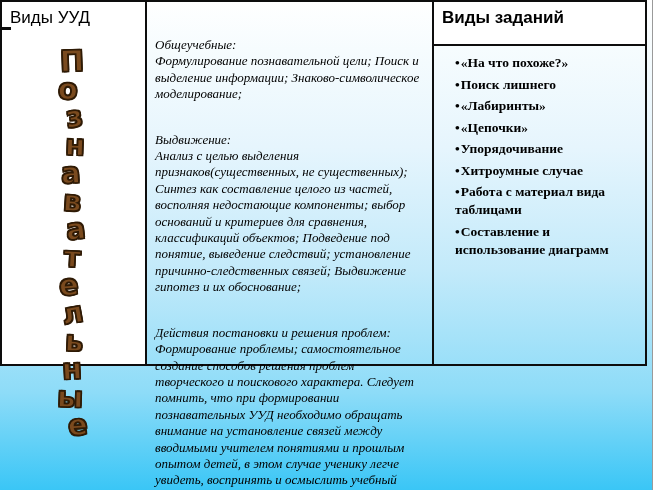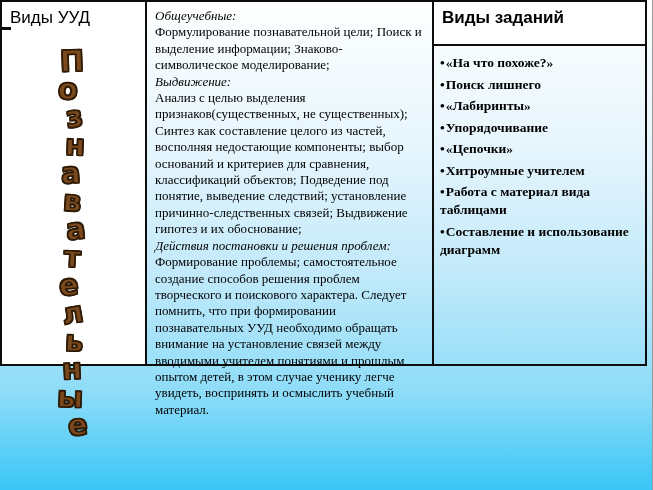--- a/index.html
+++ b/index.html
@@ -32,23 +32,23 @@
     font-size:17px;color:#000;
     background:#ffffff;
   }
   .col2 .cell-header,.col3 .cell-header{border-bottom:2px solid #0d0d0d;}
   .cell-body{
     box-sizing:border-box;
     font-family:"Liberation Serif", serif;
     color:#000;
   }
   .col2 .cell-body{padding:6px 7px 0 8px;font-size:13px;line-height:16.4px;}
-  .col3 .cell-body{padding:8px 6px 0 6px;font-size:13.5px;line-height:18px;}
-  .section{margin:0;}
-  .section.italic{font-style:italic;}
+  .col3 .cell-body{padding:8px 6px 0 21px;font-size:13.5px;line-height:18px;}
+  .section{margin:0;font-style:italic;}
+  .section.italic{font-style:italic;margin-top:29px;}
   .task-item{margin:0 0 3.5px 0;}
   .task-item .bullet{margin-right:1px;}
   
   .header-stub{
     position:absolute;left:0;top:25px;width:9px;height:3px;
     background:#0d0d0d;
   }
   
   .vertical-word{
     position:absolute;left:0;top:46px;width:141px;
@@ -119,22 +119,22 @@
     </div>
 
     <div class="col col3">
       <div class="cell-header">
         <span>Виды заданий</span>
       </div>
       <div class="cell-body" id="tasks-body">
           <div class="task-item"><span class="bullet">•</span><span>«На что похоже?»</span></div>
           <div class="task-item"><span class="bullet">•</span><span>Поиск лишнего</span></div>
           <div class="task-item"><span class="bullet">•</span><span>«Лабиринты»</span></div>
+          <div class="task-item"><span class="bullet">•</span><span>«Цепочки»</span></div>
           <div class="task-item"><span class="bullet">•</span><span>Упорядочивание</span></div>
-          <div class="task-item"><span class="bullet">•</span><span>«Цепочки»</span></div>
-          <div class="task-item"><span class="bullet">•</span><span>Хитроумные учителем</span></div>
+          <div class="task-item"><span class="bullet">•</span><span>Хитроумные случае</span></div>
           <div class="task-item"><span class="bullet">•</span><span>Работа с материал вида таблицами</span></div>
           <div class="task-item"><span class="bullet">•</span><span>Составление и использование диаграмм</span></div>
         </div>
     </div>
 
   </div>
 </div>
 
 </body></html>

